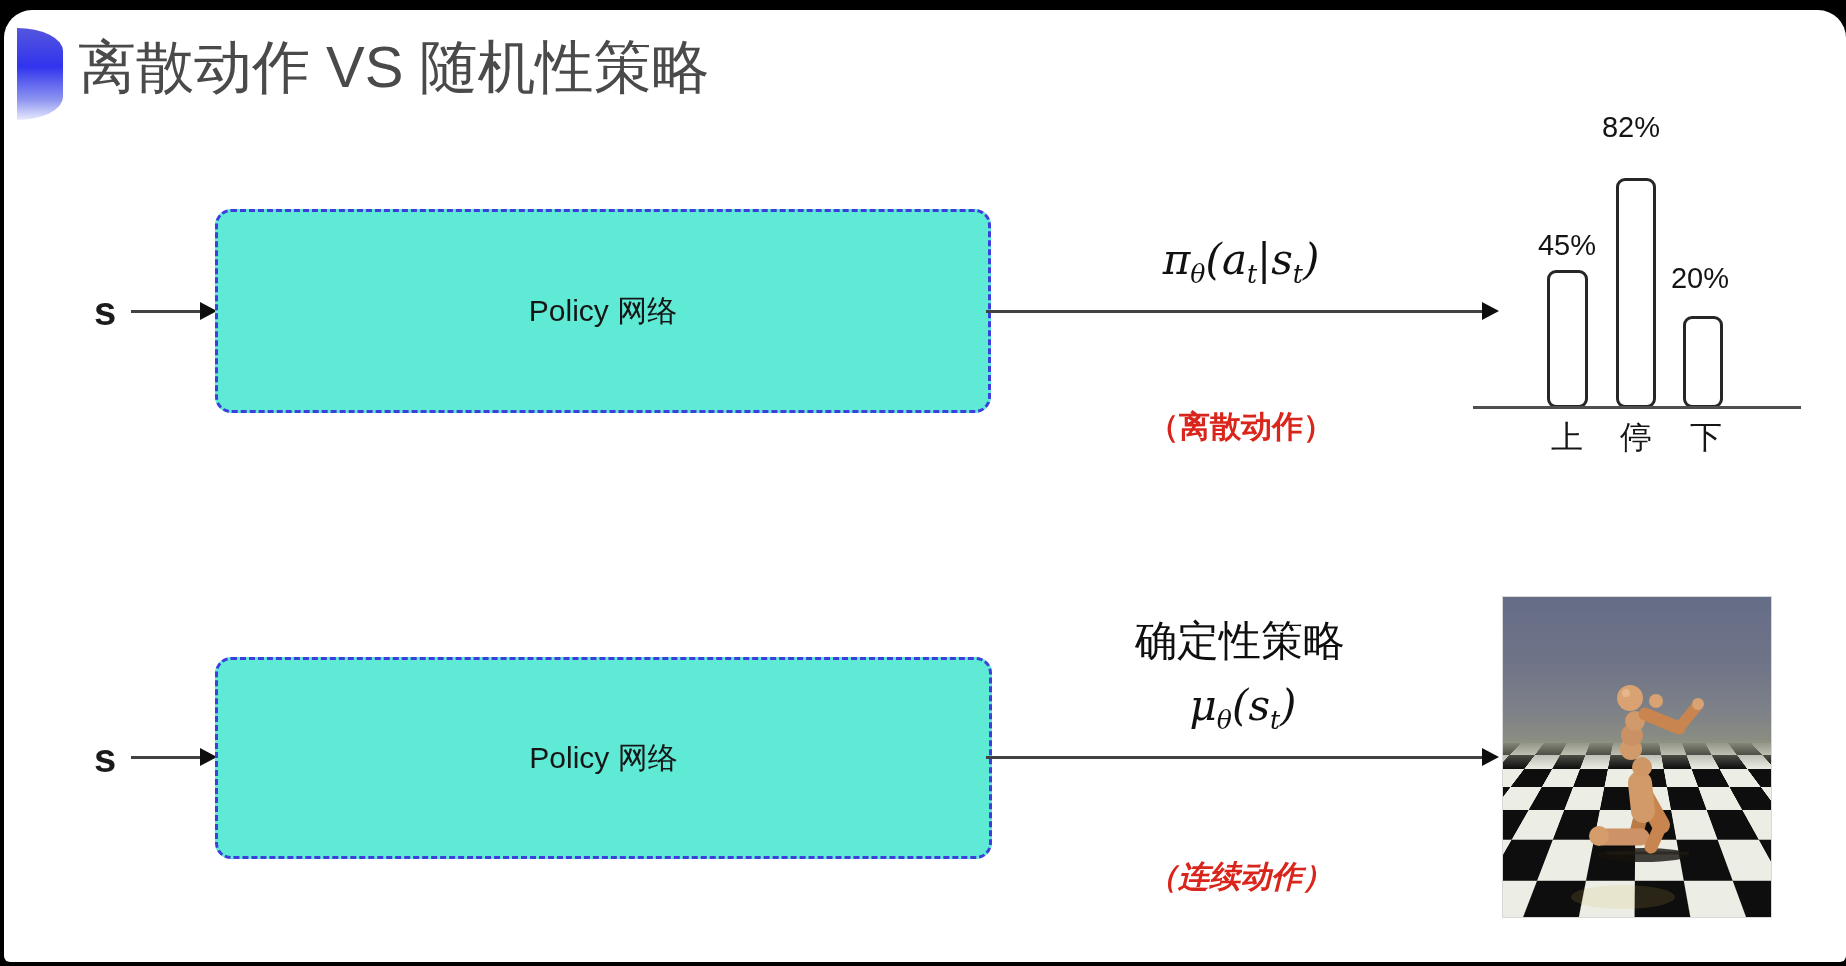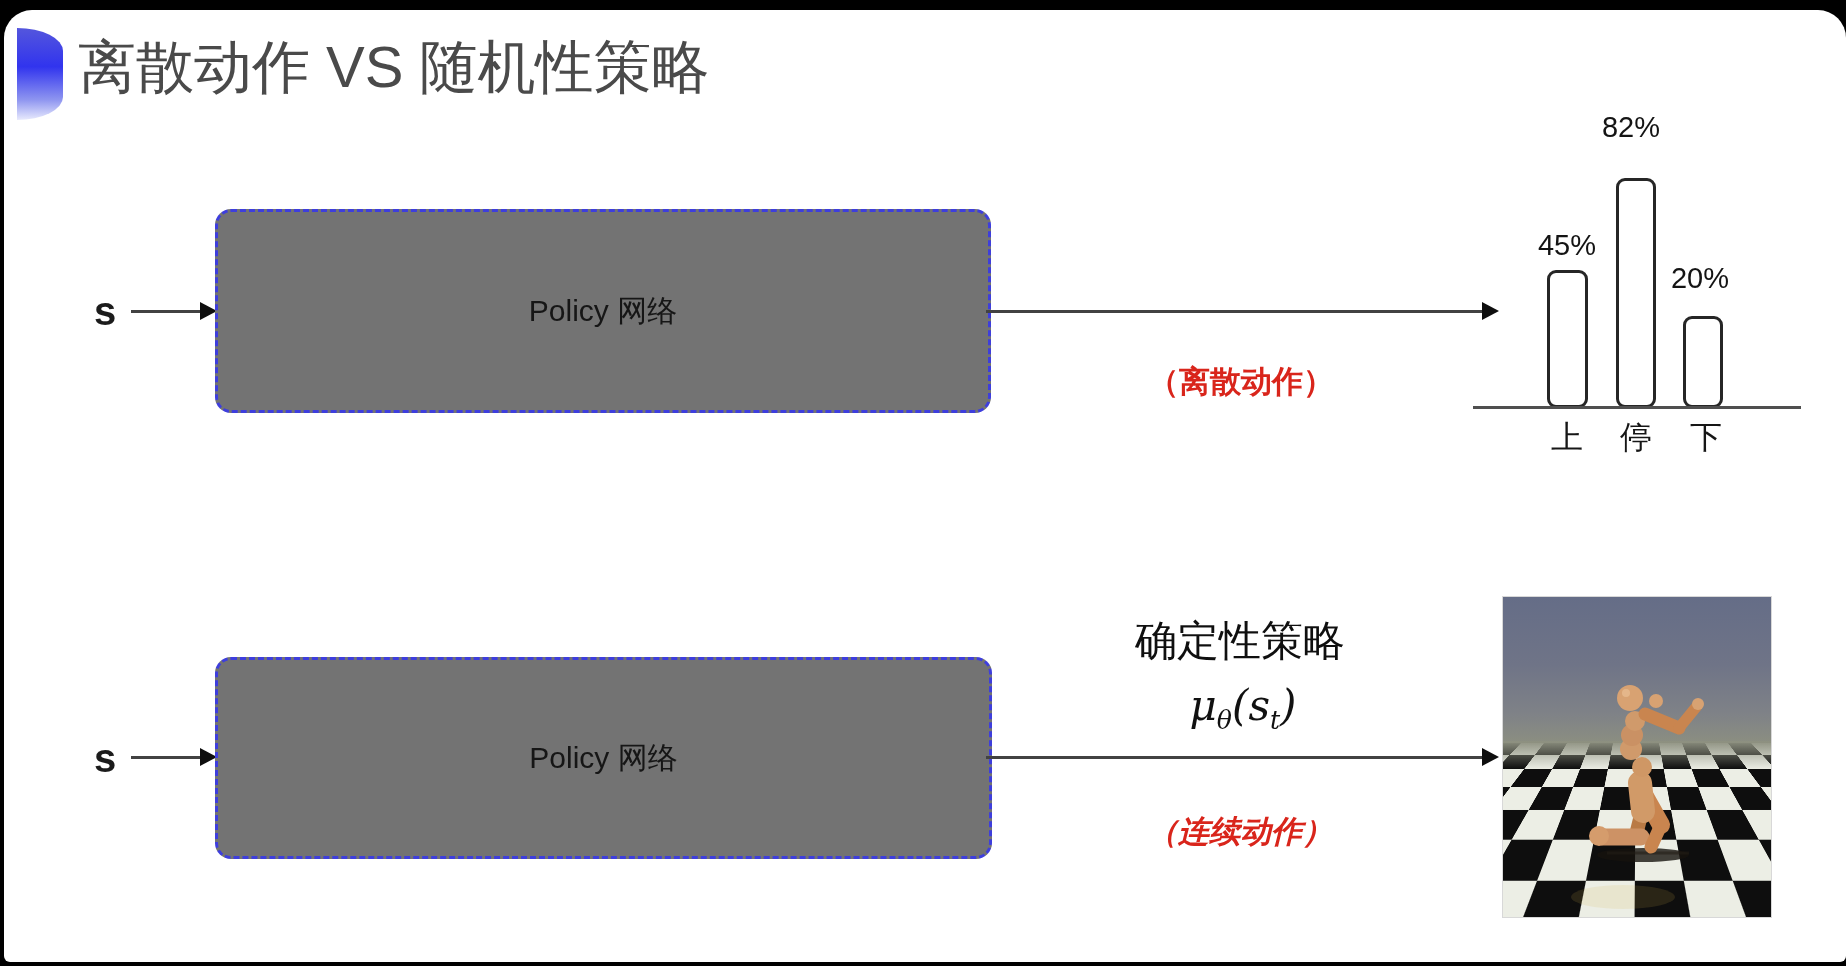--- a/index.html
+++ b/index.html
@@ -15,29 +15,29 @@
   .page-title{position:absolute;left:78px;top:36px;font-size:58px;line-height:62px;
     color:#4a4a4a;font-weight:500;letter-spacing:0;white-space:nowrap;}
 
   
   .s-label{position:absolute;width:34px;text-align:center;font-size:40px;line-height:40px;
     font-weight:600;color:#1b1b1b;}
   .aline{position:absolute;height:3px;background:#424242;}
   .ahead{position:absolute;width:0;height:0;border-top:9px solid transparent;
     border-bottom:9px solid transparent;border-left:17px solid #0e0e0e;}
   .policy-box{position:absolute;border:3px dashed #3e3edd;border-radius:16px;
-    display:flex;align-items:center;justify-content:center;background:#737373;text-align:right;}
+    display:flex;align-items:center;justify-content:center;background:#5eead4;text-align:right;}
   .policy-box .box-label{font-size:30px;color:#161616;}
   .policy-type{position:absolute;width:340px;text-align:center;font-size:42px;line-height:46px;
     color:#0f0f0f;font-weight:500;white-space:nowrap;}
   .formula{position:absolute;width:340px;text-align:center;font-size:42px;line-height:48px;
     color:#111;font-family:"DejaVu Serif","Liberation Serif",serif;font-style:italic;white-space:nowrap;}
   .formula sub{font-size:0.60em;font-style:italic;}
   .action-note{position:absolute;width:340px;text-align:center;font-size:31px;line-height:34px;
-    font-weight:700;color:#d9251b;white-space:nowrap;}
+    font-weight:700;color:#d9251b;white-space:nowrap;margin-top:45px;}
 
   
   .bar{position:absolute;border:3px solid #262626;border-radius:9px;background:#fff;box-sizing:border-box;}
   .chart-baseline{position:absolute;left:1473px;top:406px;width:328px;height:3px;background:#4f4f4f;}
   .pct-label{position:absolute;width:100px;text-align:center;font-size:29px;line-height:30px;
     color:#141414;font-weight:500;}
   .cat-label{position:absolute;width:100px;text-align:center;font-size:32px;line-height:34px;color:#161616;}
 
   
   .robot-frame{position:absolute;left:1503px;top:597px;width:268px;height:320px;overflow:hidden;
@@ -64,20 +64,21 @@
   <div class="aline" style="left:131px;top:310px;width:72px;"></div>
   <div class="ahead" style="left:200px;top:302px;"></div>
 
   <div class="policy-box" style="left:215px;top:209px;width:770px;height:198px;">
     <span class="box-label">Policy 网络</span>
   </div>
 
   <div class="aline" style="left:986px;top:310px;width:497px;"></div>
   <div class="ahead" style="left:1482px;top:302px;"></div>
 
+  <div class="formula" style="left:1071px;top:236px;"><span>π</span><sub>θ</sub><span>(</span><span>a</span><sub>t</sub><span>|</span><span>s</span><sub>t</sub><span>)</span></div>
   <div class="action-note" style="left:1071px;top:365px;">（离散动作）</div>
 
   <div>
     <div class="pct-label" style="left:1517px;top:230px;">45%</div>
     <div class="pct-label" style="left:1581px;top:112px;">82%</div>
     <div class="pct-label" style="left:1650px;top:263px;text-align:center;">20%</div>
 
     <div class="bar" style="left: 1547px; width: 41px; height: 138px; top: 270px;"></div>
     <div class="bar" style="left: 1616px; width: 40px; height: 230px; top: 178px;"></div>
     <div class="bar" style="left: 1683px; width: 40px; height: 92px; top: 316px;"></div>

